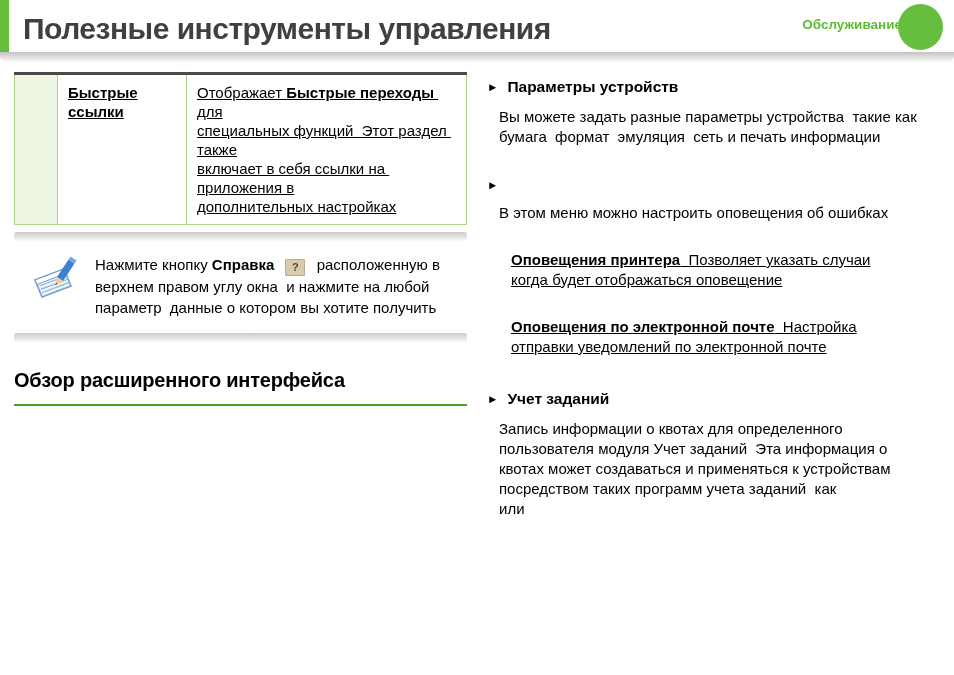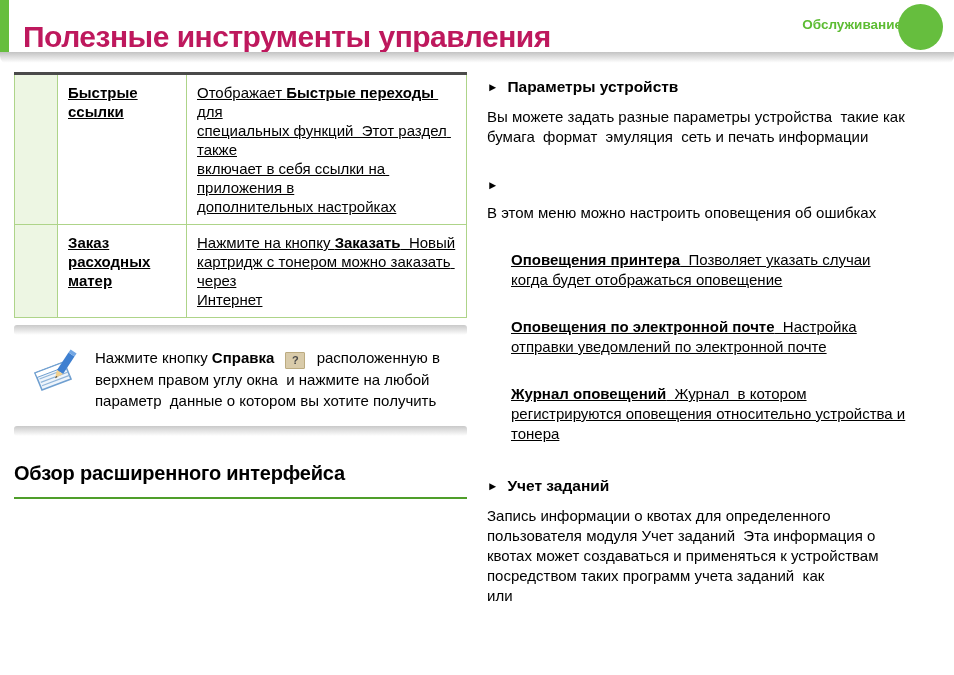--- a/index.html
+++ b/index.html
@@ -6,22 +6,22 @@
   body{
     width:954px;height:675px;position:relative;overflow:hidden;
     background:#ffffff;color:#000;
     font-family:"Liberation Sans","DejaVu Sans",sans-serif;
   }
   b{font-weight:bold;}
   
   .header{position:absolute;top:0;left:0;width:954px;height:52px;background:#fff;}
   .green-bar{position:absolute;left:0;top:0;width:9px;height:52px;background:#66be3e;}
   .page-title{
-    position:absolute;left:23px;top:20px;margin:0;
-    font-size:30px;font-weight:bold;letter-spacing:-0.5px;color:#be185d;white-space:nowrap;
+    position:absolute;left:23px;top:12px;margin:0;
+    font-size:30px;font-weight:bold;letter-spacing:-0.5px;color:#404040;white-space:nowrap;
   }
   .maint-label{
     position:absolute;right:52px;top:17px;
     font-size:13.5px;font-weight:bold;color:#5dbc33;white-space:nowrap;
   }
   .tab-circle{
     position:absolute;right:11px;top:4px;width:45px;height:46px;border-radius:50%;
     background:#66be3e;
   }
   .header-shadow{
@@ -58,21 +58,21 @@
   
   .section-h{
     margin:26px 0 0 0;font-size:20px;font-weight:bold;letter-spacing:-0.2px;
     border-bottom:2px solid #4f9e2a;padding-bottom:12px;
   }
   
   .r-head{display:flex;align-items:baseline;font-size:15.5px;font-weight:bold;margin:4px 0 0 0;}
   .r-head + .r-para{margin-top:11px;}
   .r-section + .r-section .r-head{margin-top:33px;}
   .bullet{font-size:11.5px;margin-right:9px;position:relative;top:-1px;}
-  .r-para{font-size:15px;line-height:20px;white-space:pre-wrap;margin:0;}
+  .r-para{font-size:15px;line-height:20px;white-space:pre-wrap;margin:12px;}
   .r-sub{font-size:15px;line-height:20px;white-space:pre-wrap;margin:27px 0 0 24px;text-decoration:underline;}
 </style>
 </head>
 <body>
 
 <div class="header">
   <div class="green-bar"></div>
   <h1 class="page-title">Полезные инструменты управления</h1>
   <div class="maint-label">Обслуживание</div>
   <div class="tab-circle"></div>
@@ -84,29 +84,20 @@
   <table class="info">
     <tbody>
       <tr>
         <td class="stripe"></td>
         <td class="term">Быстрые
 ссылки</td>
         <td class="desc">Отображает <b>Быстрые переходы</b> для
 специальных функций  Этот раздел также
 включает в себя ссылки на приложения в
 дополнительных настройках</td>
-      </tr>
-      <tr>
-        <td class="stripe"></td>
-        <td class="term">Заказ
-расходных
-матер</td>
-        <td class="desc">Нажмите на кнопку <b>Заказать</b>  Новый
-картридж с тонером можно заказать через
-Интернет</td>
       </tr>
     </tbody>
   </table>
 
   <div class="divider"></div>
 
   <div class="note">
     <svg class="note-icon" viewBox="0 0 52 52" width="52" height="52" aria-hidden="true">
       <path d="M5 28 L34 17 L41 34 L12 45 Z" fill="#eef4fb" stroke="#6f9fd0" stroke-width="1.6"></path>
       <path d="M5 28 L34 17 L36 21.5 L7 32.5 Z" fill="#ffffff" stroke="#6f9fd0" stroke-width="1"></path>
@@ -142,23 +133,20 @@
 
   <div class="r-section">
     <div class="r-head">
       <span class="bullet">►</span>
     </div>
     <p class="r-para">В этом меню можно настроить оповещения об ошибках</p>
     <div class="r-sub"><b>Оповещения принтера</b>  Позволяет указать случаи
 когда будет отображаться оповещение</div>
     <div class="r-sub"><b>Оповещения по электронной почте</b>  Настройка
 отправки уведомлений по электронной почте</div>
-    <div class="r-sub"><b>Журнал оповещений</b>  Журнал  в котором
-регистрируются оповещения относительно устройства и
-тонера</div>
   </div>
 
   <div class="r-section">
     <div class="r-head">
       <span class="bullet">►</span>
       <span>Учет заданий</span>
     </div>
     <p class="r-para">Запись информации о квотах для определенного
 пользователя модуля Учет заданий  Эта информация о
 квотах может создаваться и применяться к устройствам

